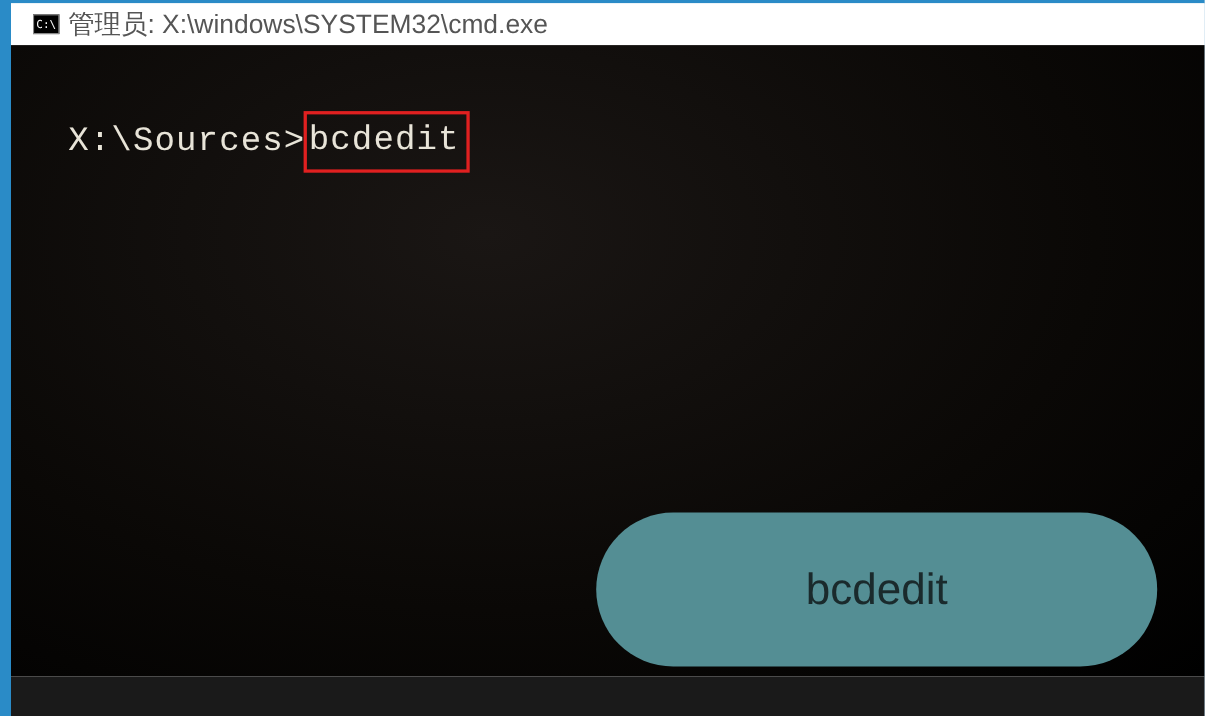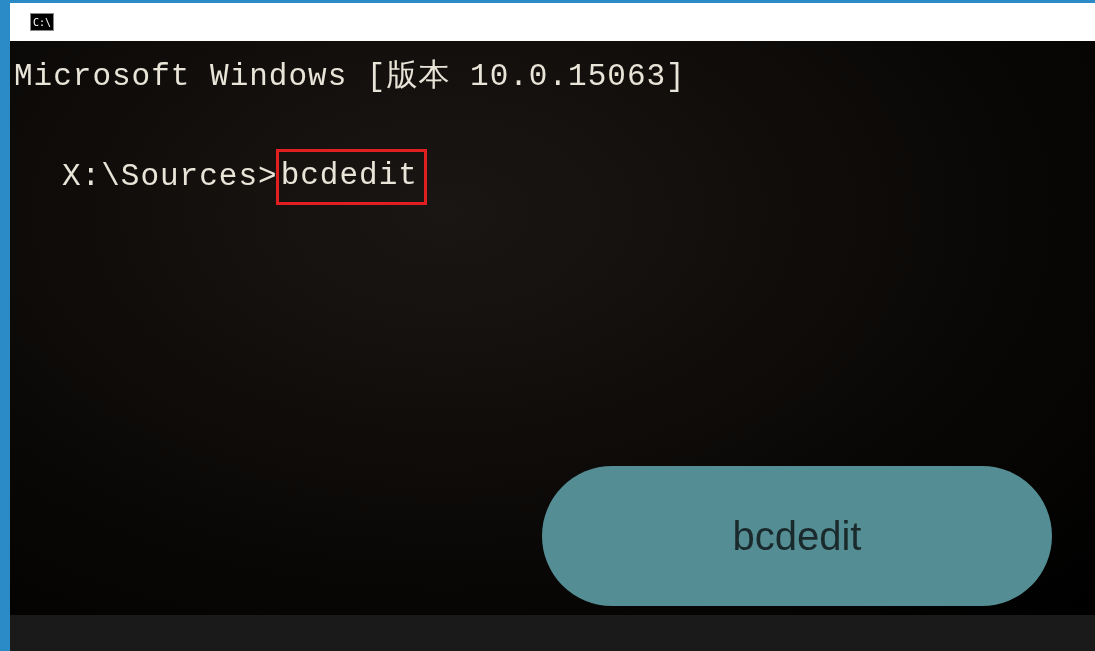--- a/index.html
+++ b/index.html
@@ -99,23 +99,23 @@
       height: 36px;
       background: #1a1a1a;
     }
   </style>
 </head>
 <body>
 
 <div class="outer-frame">
   <div class="title-bar">
     <span class="title-icon">C:\</span>
+    <span>管理员: X:\windows\SYSTEM32\cmd.exe</span>
   </div>
   <div class="terminal-area">
-    <div class="terminal-line">Microsoft Windows [版本 10.0.15063]</div>
     <div class="prompt-line">
       <span>X:\Sources&gt;</span>
         <span class="red-box"><span>bcdedit</span></span>
     </div>
     <div class="callout-pill">
       <span>bcdedit</span>
     </div>
   </div>
   <div class="bottom-strip"></div>
 </div>

